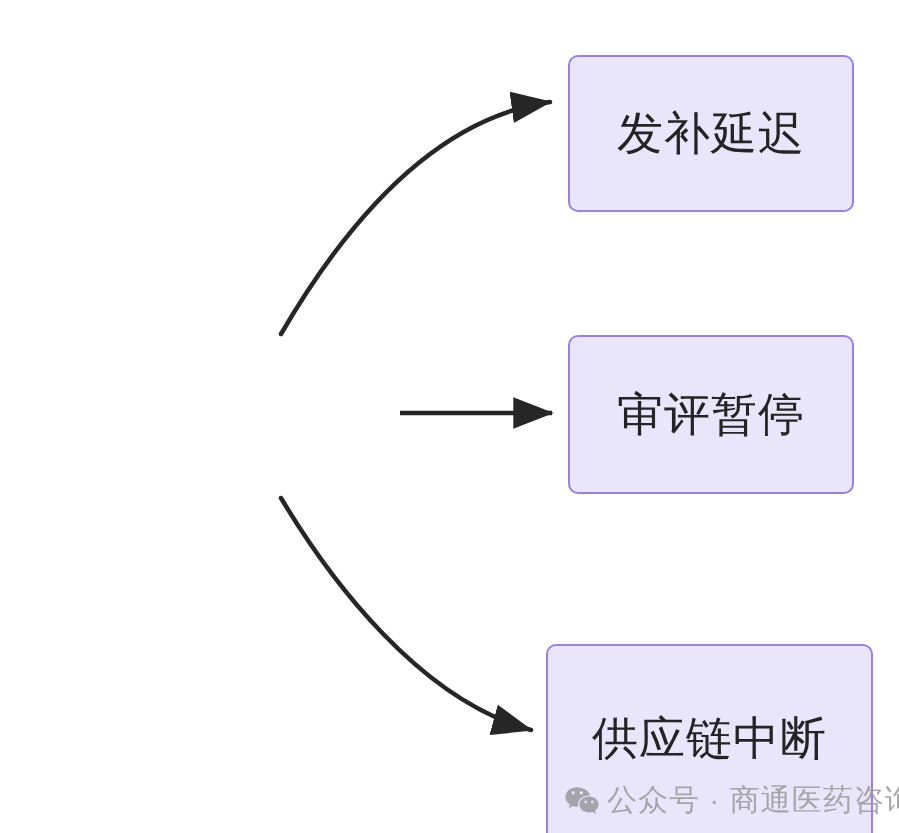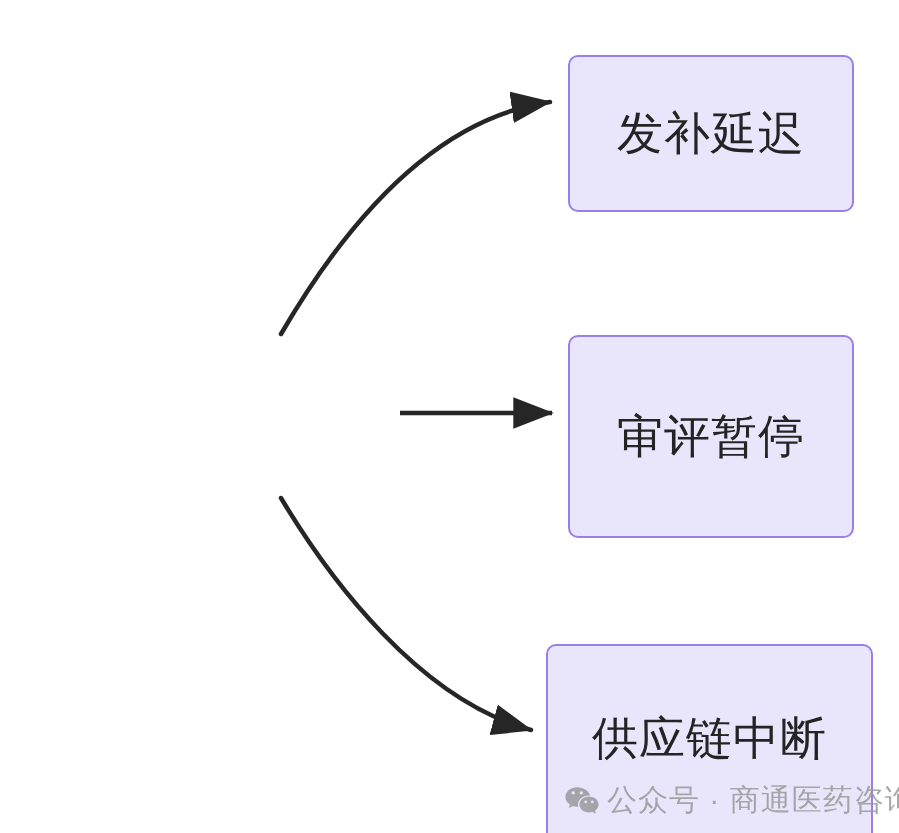--- a/index.html
+++ b/index.html
@@ -56,21 +56,21 @@
     top: 24px;
     width: 286px;
     height: 157px;
     border-radius: 10px;
     margin-top: 31px;
   }
   #node-target-2 {
     left: 568px;
     top: 335px;
     width: 286px;
-    height: 203px;
+    height: 159px;
     border-radius: 10px;
   }
   #node-target-3 {
     left: 546px;
     top: 644px;
     width: 327px;
     height: 209px;
     border-radius: 10px;
   }
   #node-target-3 .node-label {

